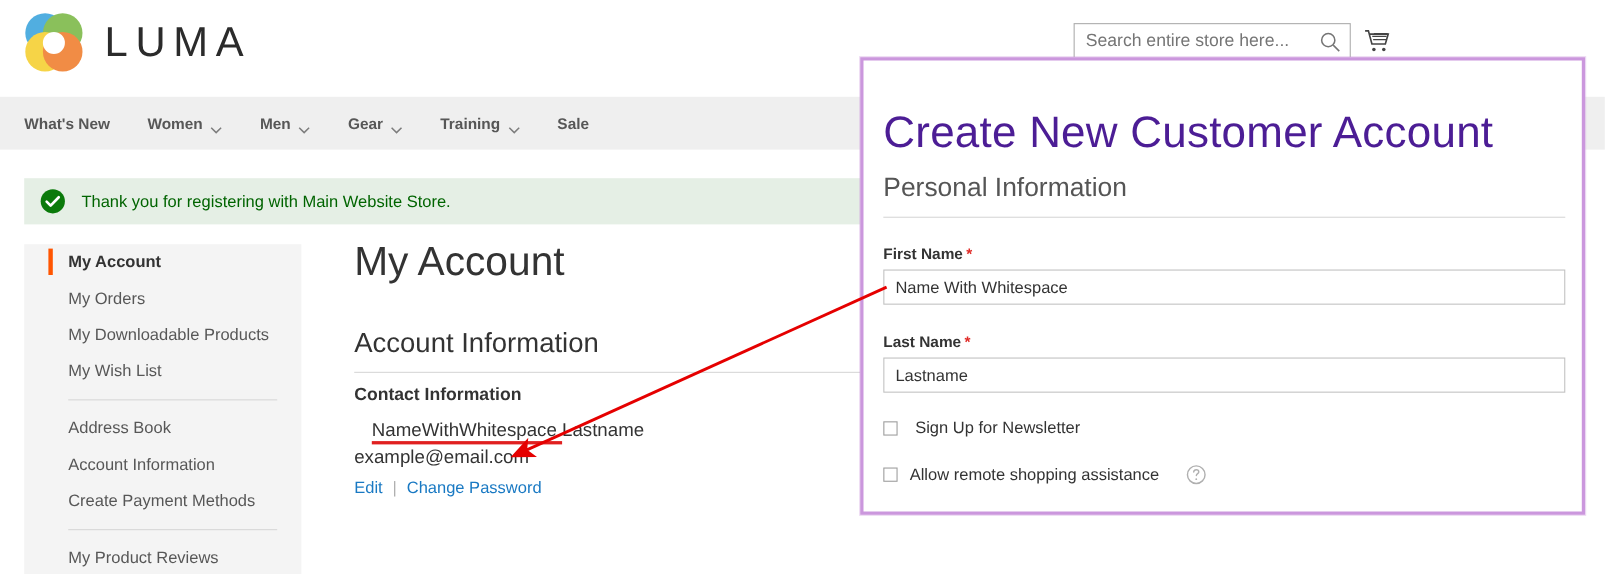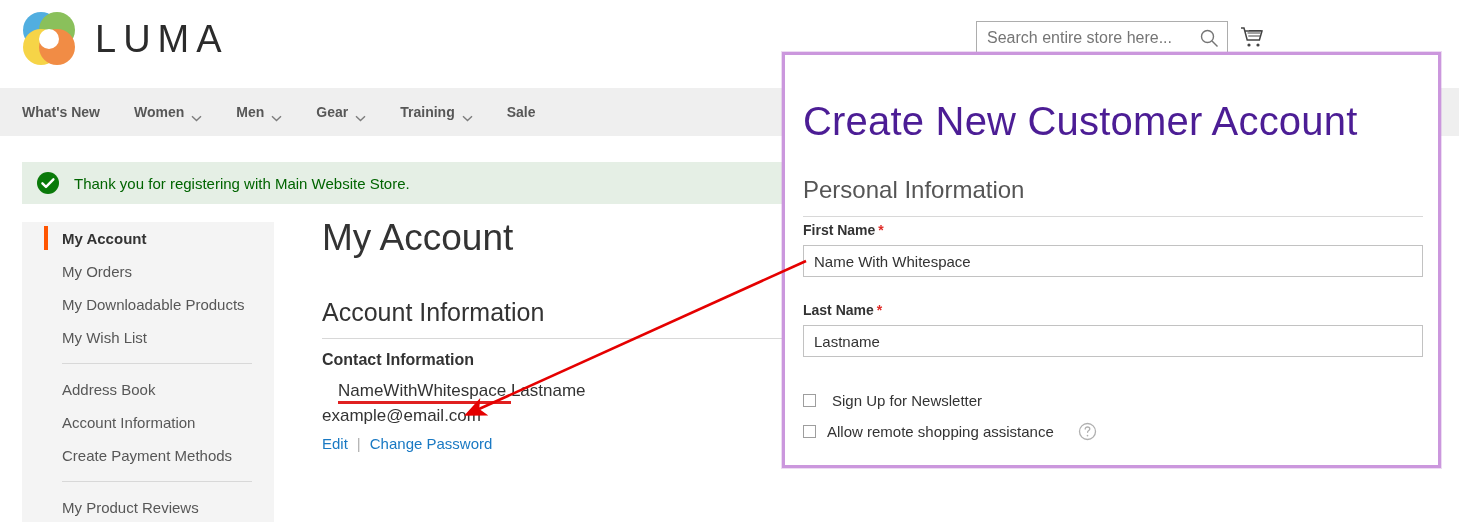--- a/index.html
+++ b/index.html
@@ -103,21 +103,21 @@
     box-shadow:0 0 0 1px rgba(203,151,221,.35);
   }
   .modal-title {
     position:absolute; left:18px; top:19px;
     font-size:40px; font-weight:300; color:#4c1d95;
     font-family:"Liberation Sans", sans-serif; letter-spacing:.2px;margin-top:25px;
   }
   .modal-sec {
     position:absolute; left:18px; top:102px; width:620px;
     font-size:24px; font-weight:300; color:#555;
-    padding-bottom:12px; border-bottom:1px solid #d8d8d8;margin-top:19px;
+    padding-bottom:12px; border-bottom:1px solid #d8d8d8;
   }
   .fld-label {
     position:absolute; left:18px; font-size:14px; font-weight:bold; color:#333;
   }
   .req { color:#e02b27; margin-left:3px; }
   .fld-input {
     position:absolute; left:18px; width:620px; height:32px;
     border:1px solid #c2c2c2; background:#fff;
     padding:0 10px; font-size:15px; color:#333;
     font-family:"Liberation Sans", sans-serif; outline:none;
@@ -277,21 +277,21 @@
     <div class="fld-label" style="top:167px;">
       <span>First Name</span><span class="req">*</span>
     </div>
     <input class="fld-input" style="top: 190px;" type="text" value="Name With Whitespace">
 
     <div class="fld-label" style="top:247px;">
       <span>Last Name</span><span class="req">*</span>
     </div>
     <input class="fld-input" style="top: 270px;" type="text" value="Lastname">
 
-    <div class="chk-row" style="top:337px;gap:16px;">
+    <div class="chk-row" style="top:326px;gap:16px;">
       <span class="chk"></span>
       <span class="chk-label">Sign Up for Newsletter</span>
     </div>
 
     <div class="chk-row" style="top:367px;">
       <span class="chk"></span>
       <span class="chk-label">Allow remote shopping assistance</span>
       <span class="help-icon">
         <svg viewBox="0 0 19 19" width="19" height="19" fill="none" stroke="currentColor" stroke-width="1.3">
           <circle cx="9.5" cy="9.5" r="8"></circle>

